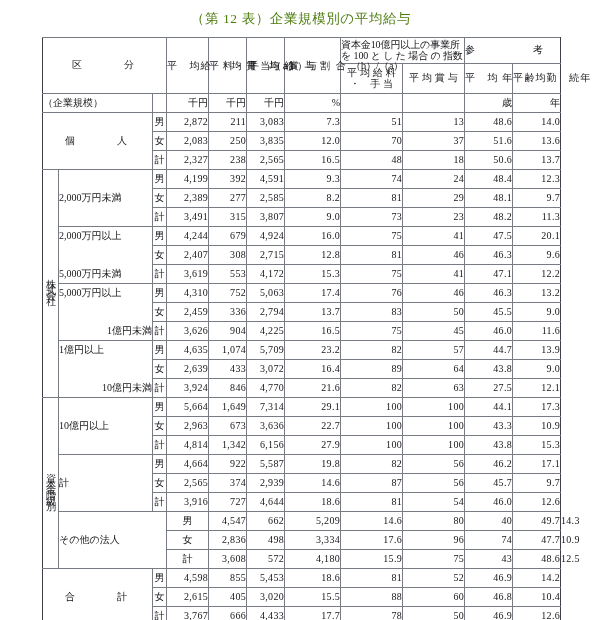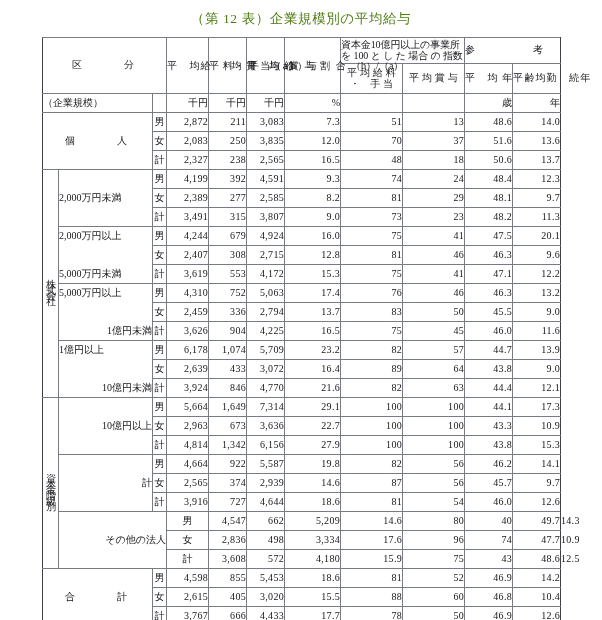--- a/index.html
+++ b/index.html
@@ -109,21 +109,21 @@
     white-space: nowrap;
   }
   .rowlabel-right {
     text-align: right;
     font-size: 10.2px;
     padding-right: 3px;
     letter-spacing: 0;
     white-space: nowrap;
   }
   .rowlabel-center {
-    text-align: right;
+    text-align: left;
     font-size: 10.2px;
     letter-spacing: 0;
     white-space: nowrap;
   }
   .vlabel {
     width: 16px;
     text-align: center;
     padding: 0;
   }
   .vlabel .vtext {
@@ -406,21 +406,21 @@
       <td class="num">16.5</td>
       <td class="num">75</td>
       <td class="num">45</td>
       <td class="num">46.0</td>
       <td class="num thick-right">11.6</td>
     </tr>
 
     <tr class="data">
       <td colspan="2" class="rowlabel-left nb-bottom thick-top">1億円以上</td>
       <td class="sex thick-top">男</td>
-      <td class="num thick-top">6,178</td>
+      <td class="num thick-top">4,635</td>
       <td class="num thick-top">1,074</td>
       <td class="num thick-top">5,709</td>
       <td class="num thick-top">23.2</td>
       <td class="num thick-top">82</td>
       <td class="num thick-top">57</td>
       <td class="num thick-top">44.7</td>
       <td class="num thick-top thick-right">13.9</td>
     </tr>
     <tr class="data">
       <td colspan="2" class="rowlabel-left nb-bottom nb-top"></td>
@@ -436,21 +436,21 @@
     </tr>
     <tr class="data">
       <td colspan="2" class="rowlabel-right nb-top">10億円未満</td>
       <td class="sex">計</td>
       <td class="num">3,924</td>
       <td class="num">846</td>
       <td class="num">4,770</td>
       <td class="num">21.6</td>
       <td class="num">82</td>
       <td class="num">63</td>
-      <td class="num">44.4</td>
+      <td class="num">27.5</td>
       <td class="num thick-right">12.1</td>
     </tr>
 
     <tr class="data">
       <td rowspan="9" class="vlabel thick-left thick-top">
         <span class="vtext">資本金階級別</span>
       </td>
       <td colspan="2" rowspan="3" class="rowlabel-center thick-top">10億円以上</td>
       <td class="sex thick-top">男</td>
       <td class="num thick-top">5,664</td>
@@ -488,21 +488,21 @@
     <tr class="data">
       <td colspan="2" rowspan="3" class="rowlabel-center thick-top">計</td>
       <td class="sex thick-top">男</td>
       <td class="num thick-top">4,664</td>
       <td class="num thick-top">922</td>
       <td class="num thick-top">5,587</td>
       <td class="num thick-top">19.8</td>
       <td class="num thick-top">82</td>
       <td class="num thick-top">56</td>
       <td class="num thick-top">46.2</td>
-      <td class="num thick-top thick-right">14.1</td>
+      <td class="num thick-top thick-right">17.1</td>
     </tr>
     <tr class="data">
       <td class="sex">女</td>
       <td class="num">2,565</td>
       <td class="num">374</td>
       <td class="num">2,939</td>
       <td class="num">14.6</td>
       <td class="num">87</td>
       <td class="num">56</td>
       <td class="num">45.7</td>

